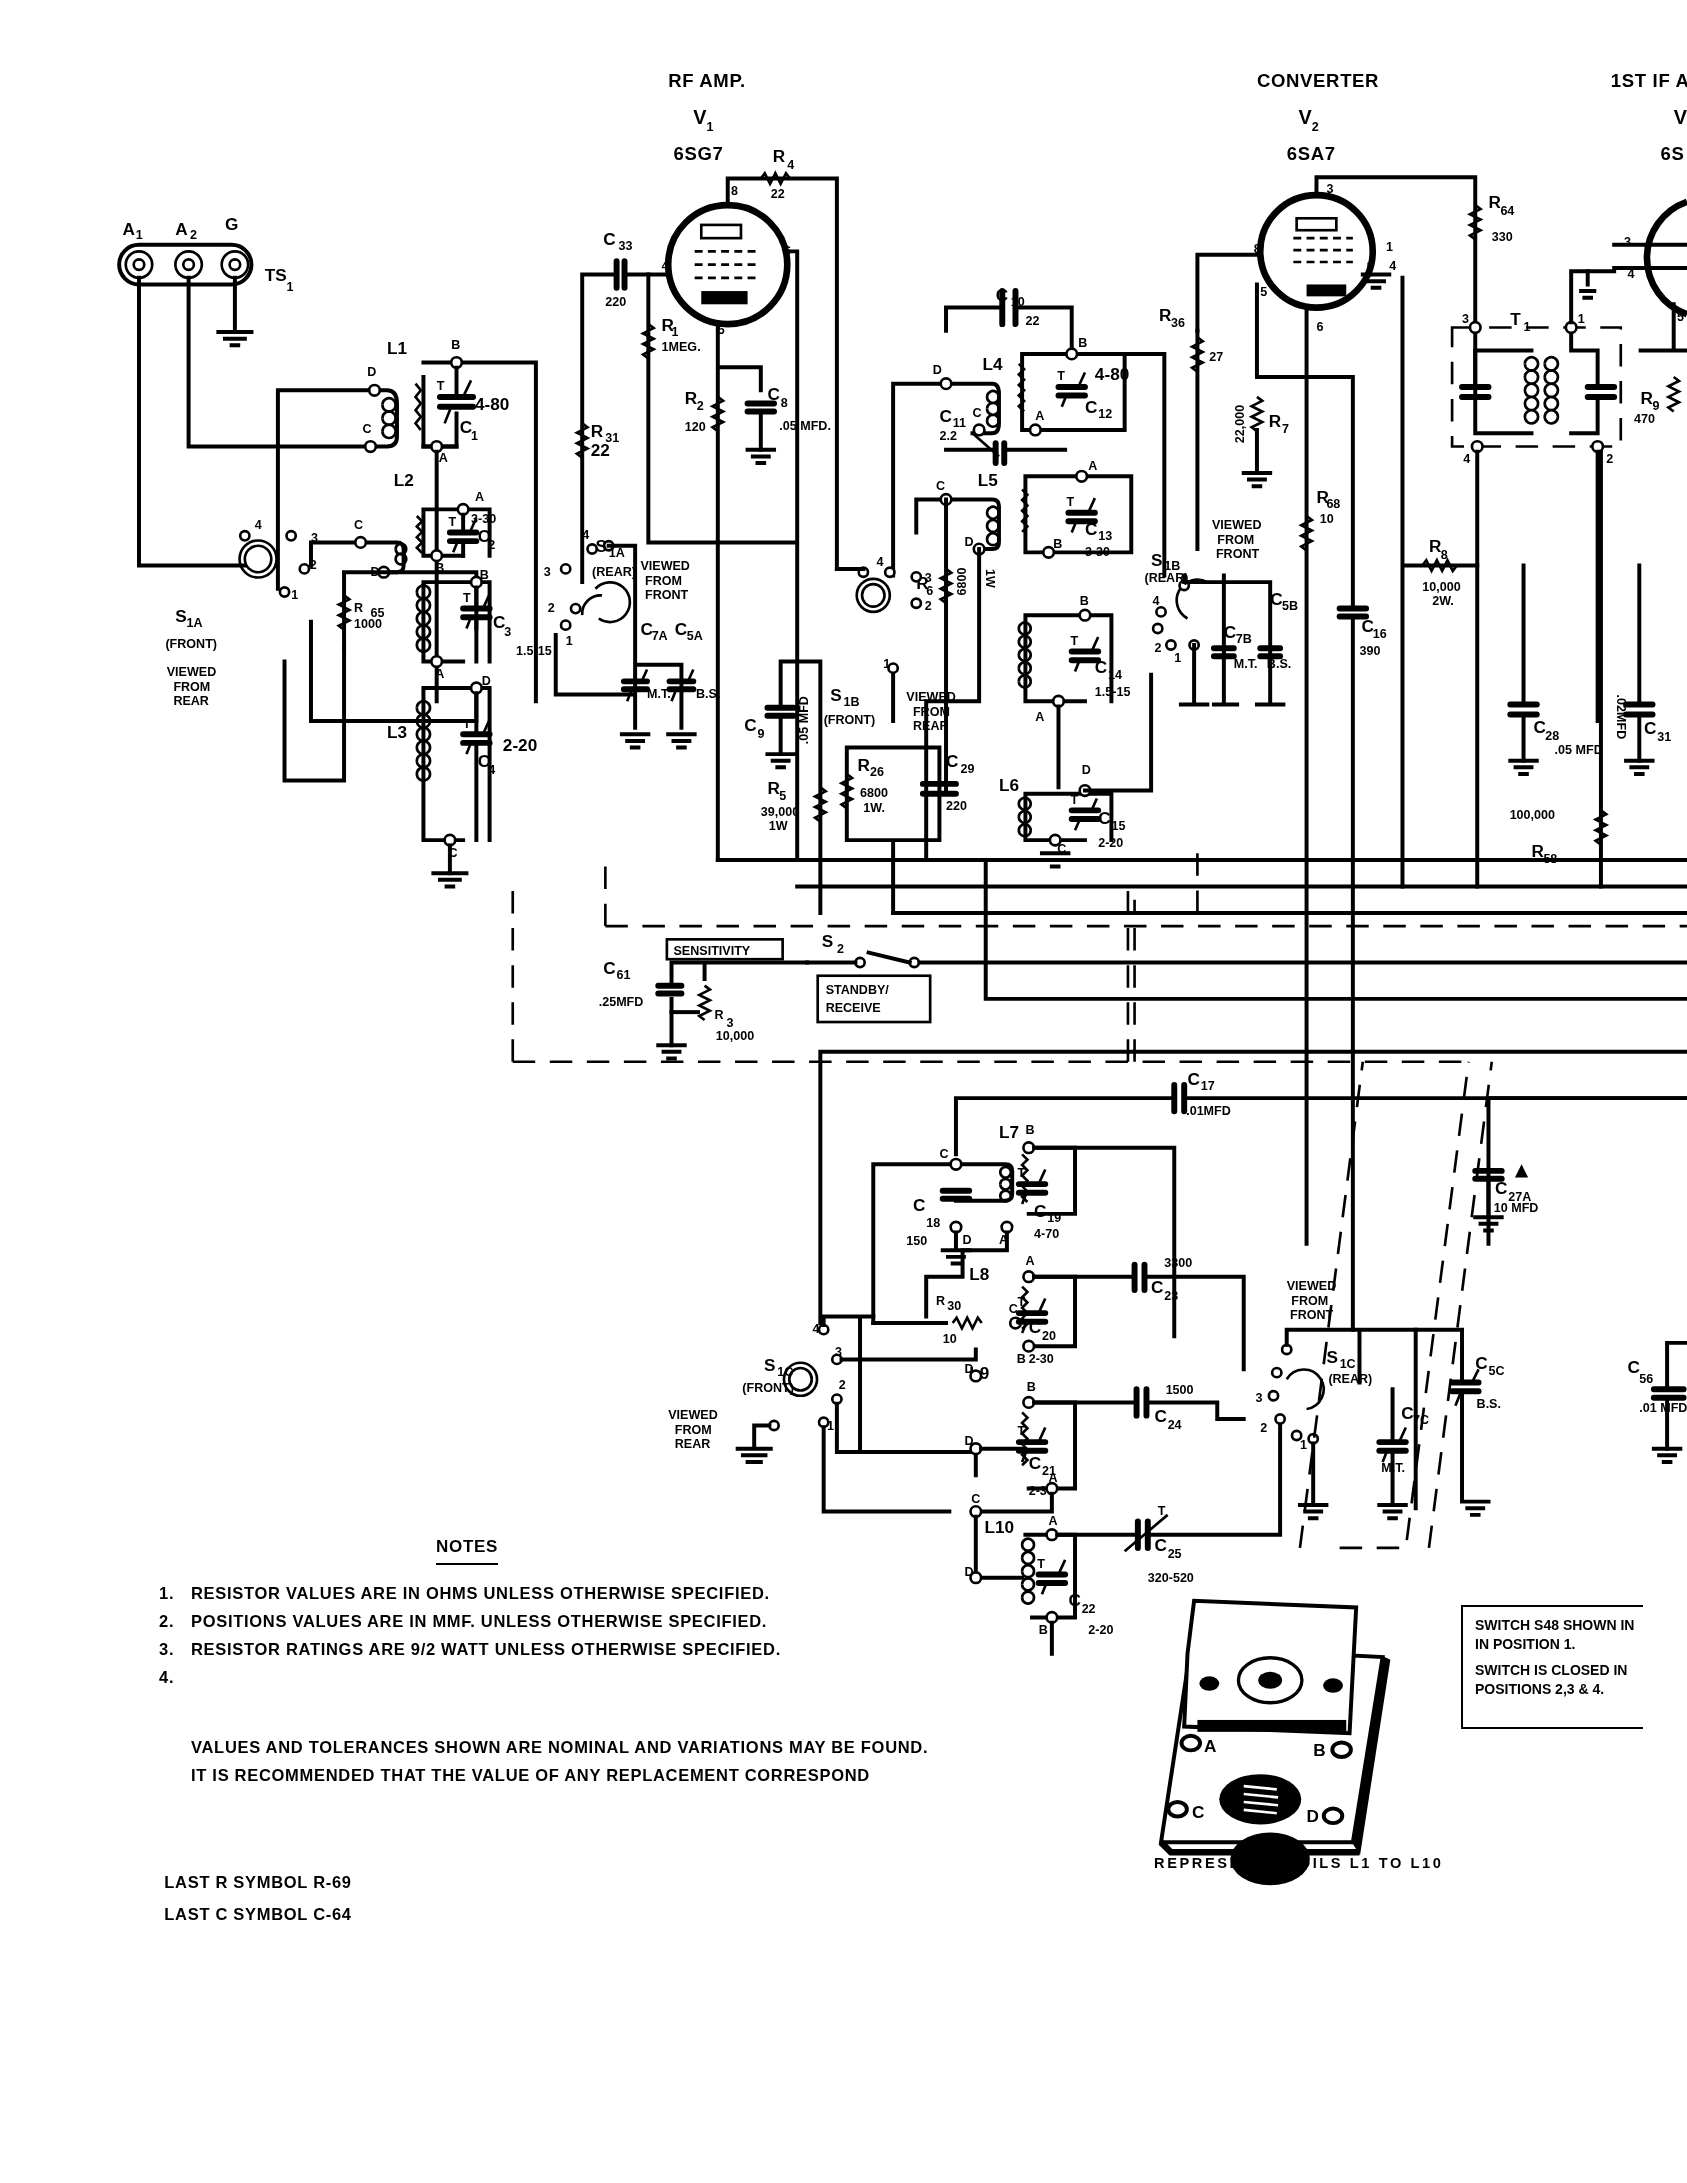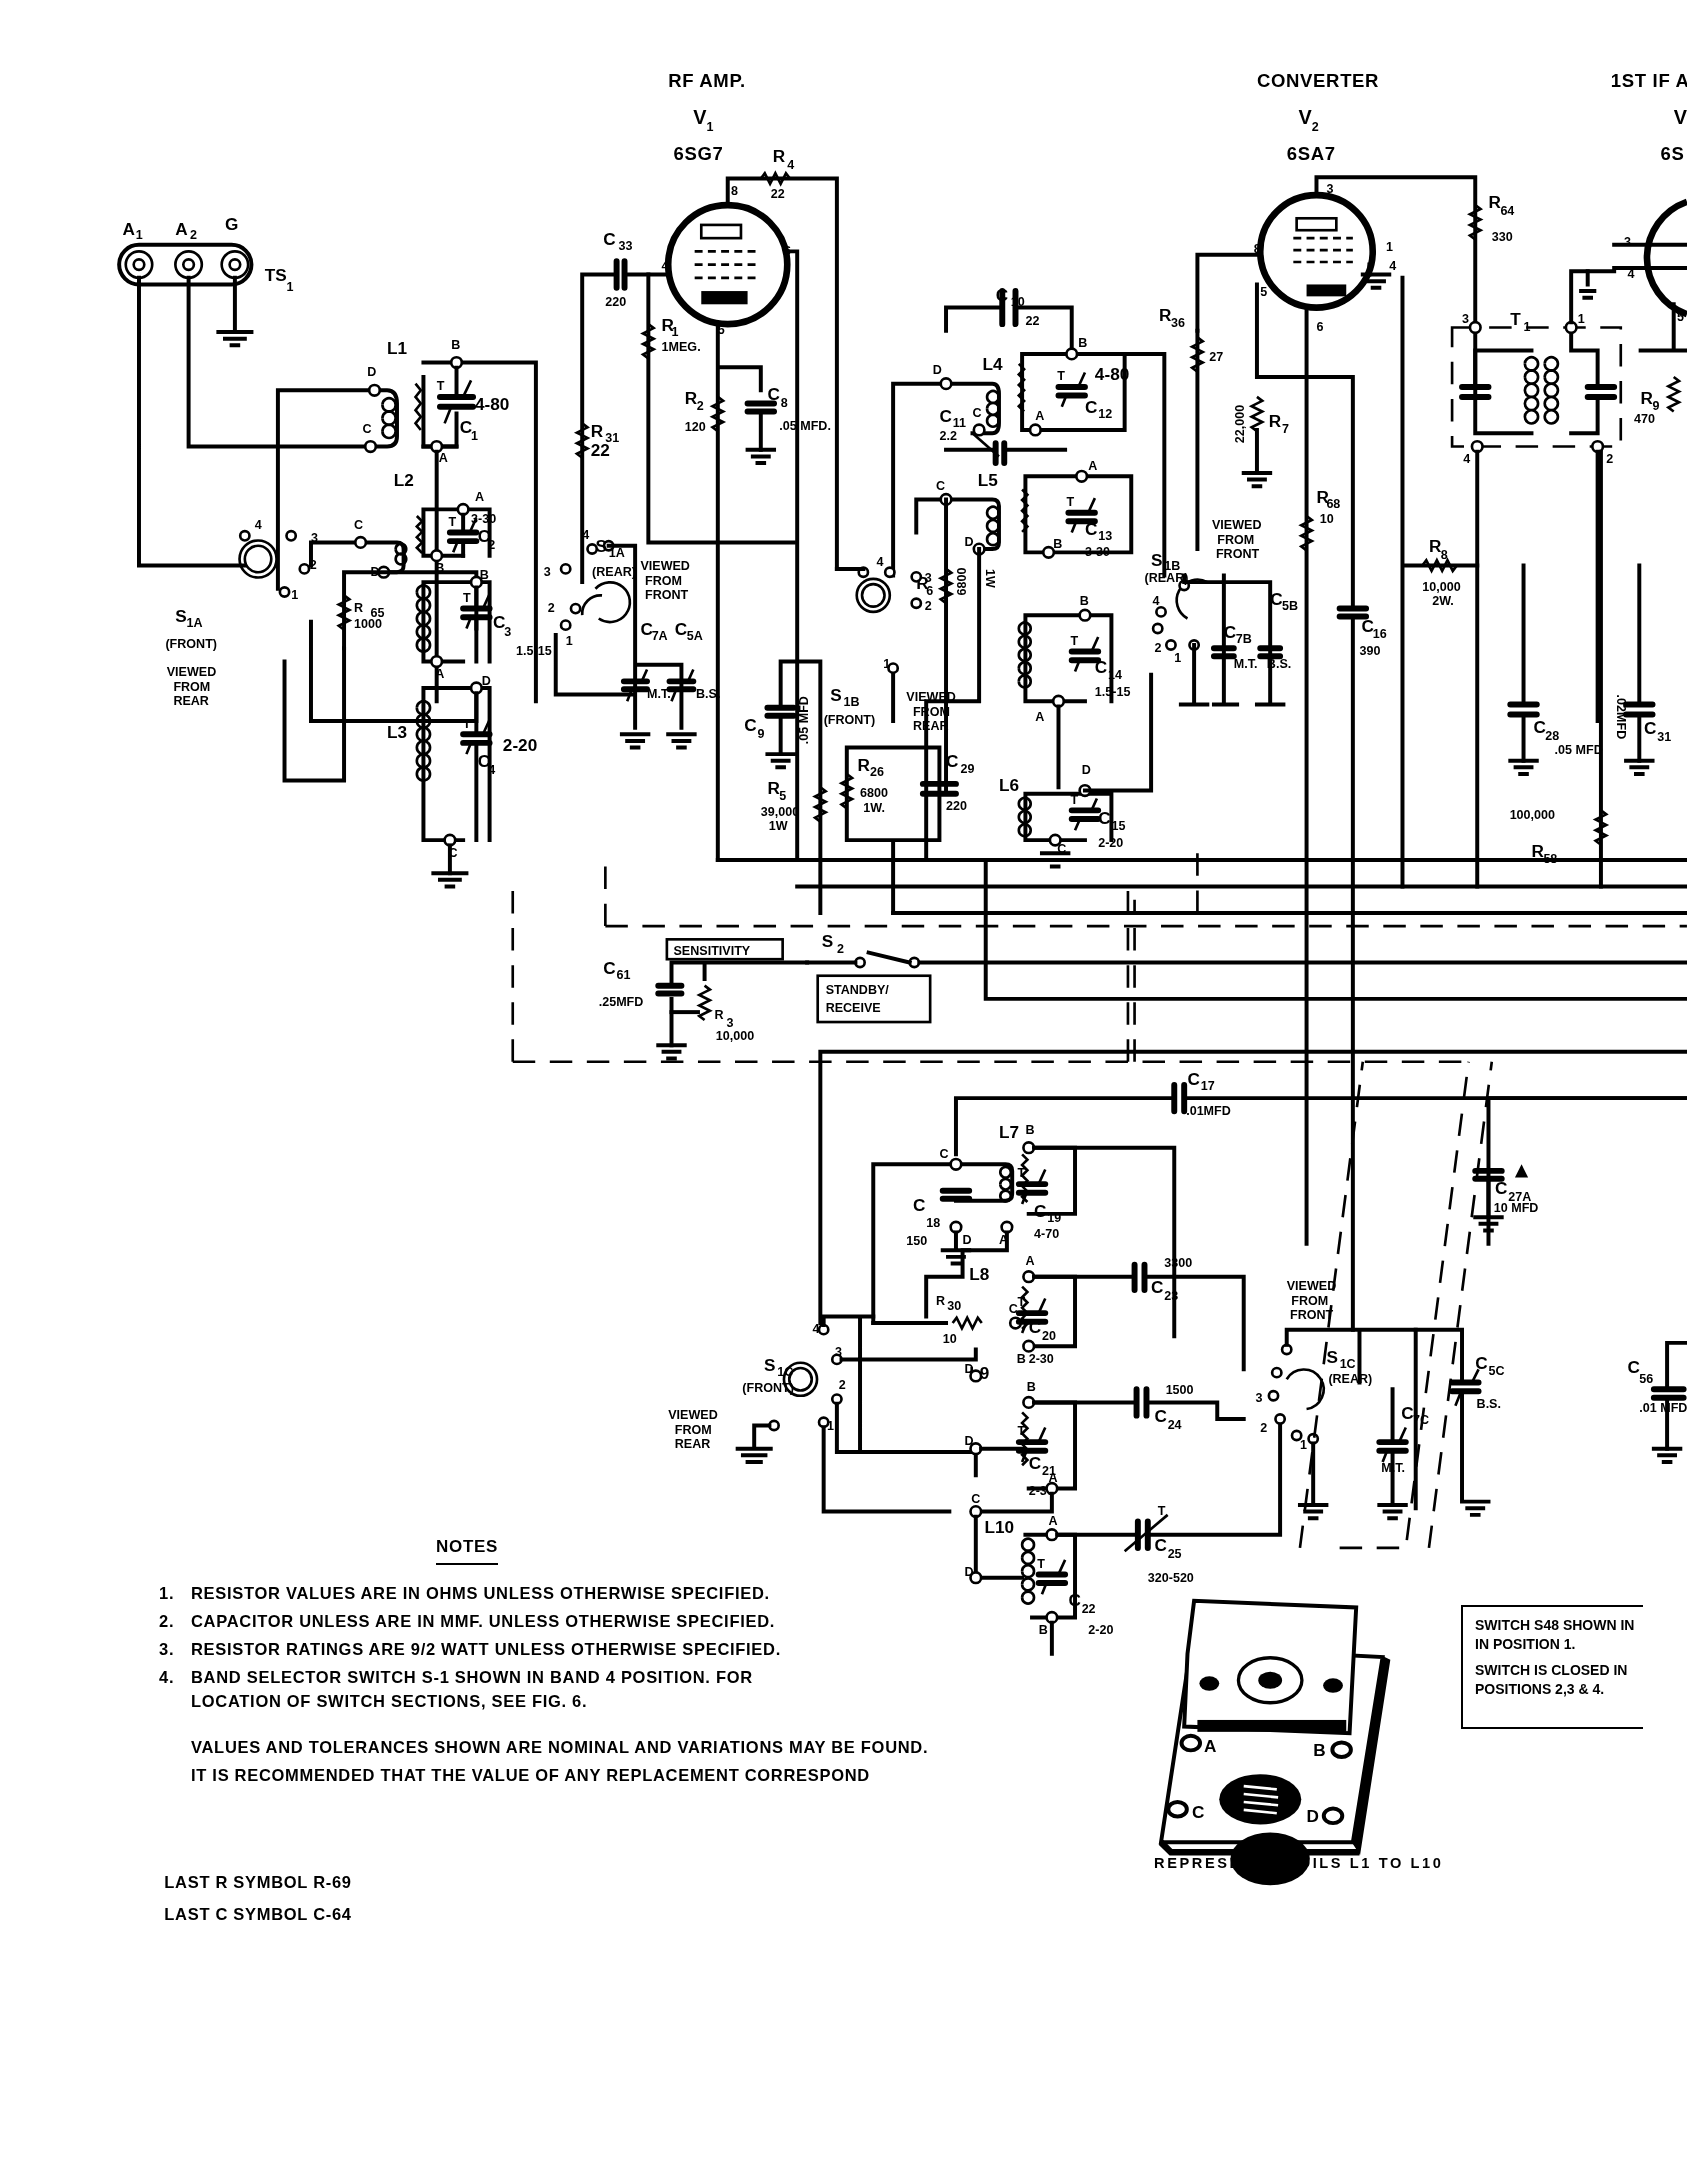--- a/index.html
+++ b/index.html
@@ -863,29 +863,28 @@
 
 <div class="notes">
   <div class="title">NOTES</div>
   <ol>
     <li>
         <span class="n">1.</span>
         <span>RESISTOR VALUES ARE IN OHMS UNLESS OTHERWISE SPECIFIED.</span>
       </li>
     <li>
         <span class="n">2.</span>
-        <span>CAPACITOR UNLESS ARE IN MMF. UNLESS OTHERWISE SPECIFIED.</span>
+        <span>POSITIONS VALUES ARE IN MMF. UNLESS OTHERWISE SPECIFIED.</span>
       </li>
     <li>
         <span class="n">3.</span>
         <span>RESISTOR RATINGS ARE 9/2 WATT UNLESS OTHERWISE SPECIFIED.</span>
       </li>
     <li>
         <span class="n">4.</span>
-        <span style="width:595px">BAND SELECTOR SWITCH S-1 SHOWN IN BAND 4 POSITION. FOR LOCATION OF SWITCH SECTIONS, SEE FIG. 6.</span>
       </li>
   </ol>
   <div class="tol">
     <div>VALUES AND TOLERANCES SHOWN ARE NOMINAL AND VARIATIONS MAY BE FOUND.</div>
     <div>IT IS RECOMMENDED THAT THE VALUE OF ANY REPLACEMENT CORRESPOND</div>
   </div>
   <div class="last">
     <div>LAST R SYMBOL R-69</div>
     <div>LAST C SYMBOL C-64</div>
   </div>

